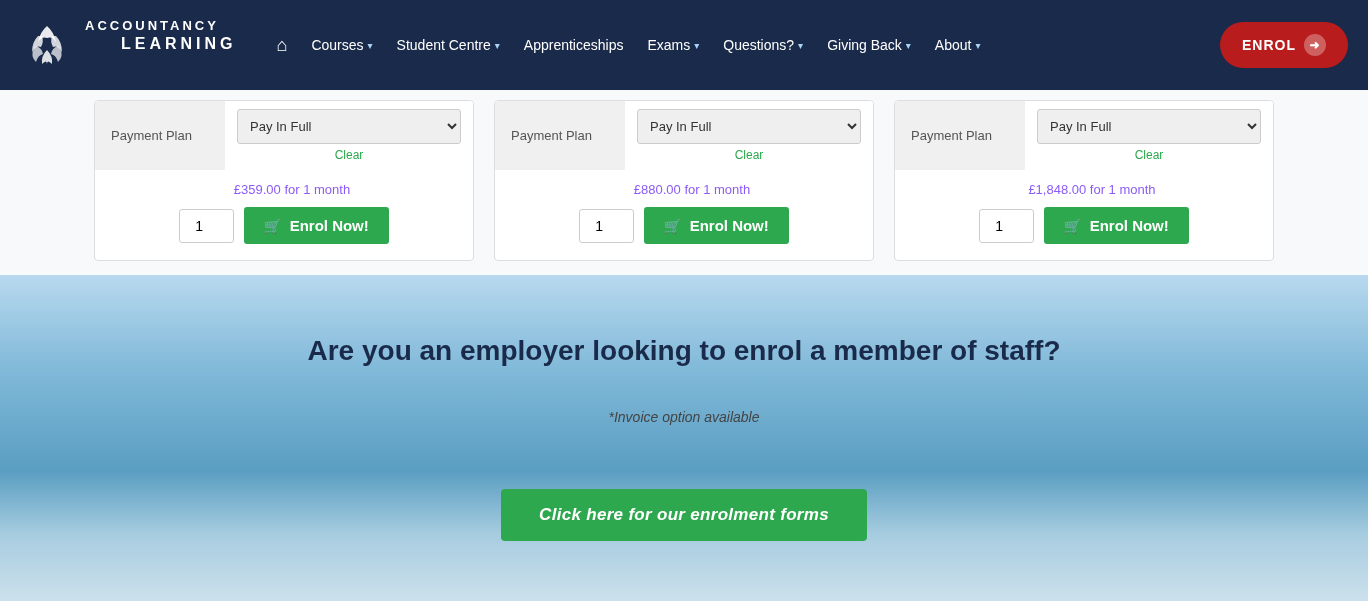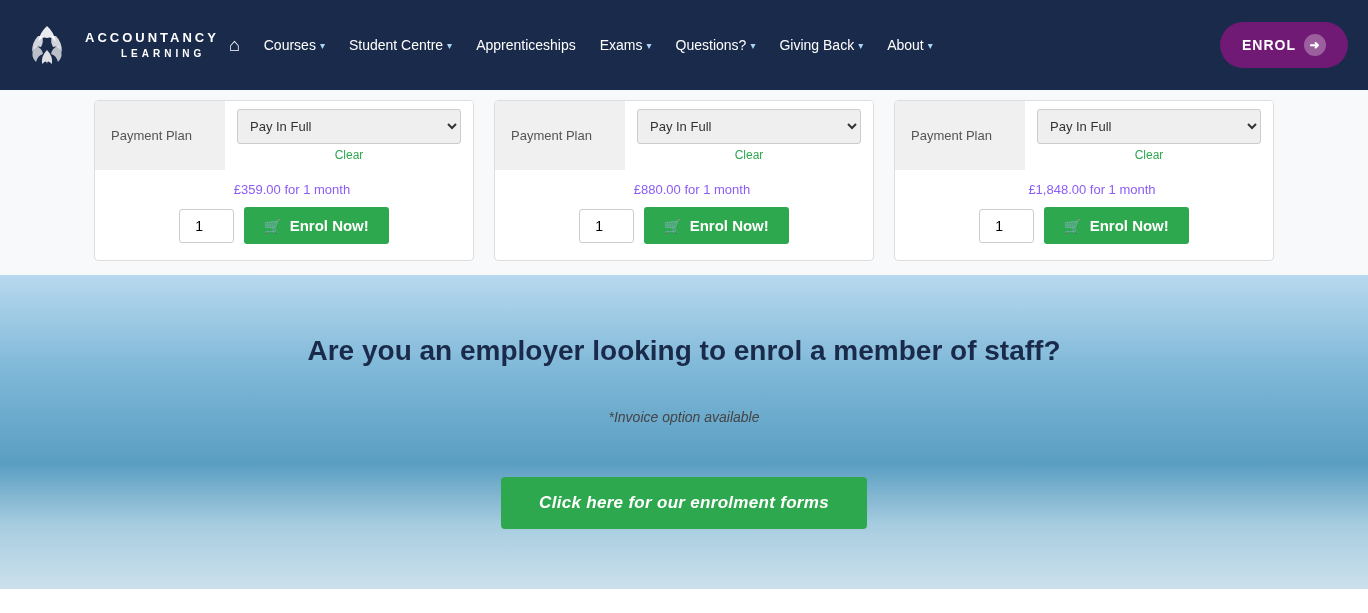--- a/index.html
+++ b/index.html
@@ -10,21 +10,22 @@
       background-color: #1a2a4a;
       display: flex;
       align-items: center;
       padding: 0 20px;
       height: 90px;
       position: relative;
       z-index: 10;
     }
     .logo-area {
       display: flex;
-      align-items: center;
+      align-items: flex-start;
+      margin-right: 30px;
     }
     .logo-icon {
       width: 55px;
       height: 55px;
       margin-right: 10px;
     }
     .logo-text {
       color: white;
       font-size: 11px;
       font-weight: bold;
@@ -51,21 +52,21 @@
       align-items: center;
       gap: 4px;
       white-space: nowrap;
       text-decoration: none;
     }
     .nav-item .chevron {
       font-size: 10px;
       color: #aad4f5;
     }
     .enrol-btn {
-      background-color: #701a75;
+      background-color: #b91c1c;
       color: white;
       border: none;
       border-radius: 25px;
       padding: 12px 22px;
       font-size: 14px;
       font-weight: bold;
       cursor: pointer;
       display: flex;
       align-items: center;
       gap: 8px;
@@ -191,21 +192,21 @@
     }
     .employer-title {
       font-size: 28px;
       font-weight: bold;
       color: #1a2a4a;
       margin-bottom: 14px;
     }
     .invoice-note {
       font-size: 14px;
       color: #444;
-      margin-bottom: 24px;
+      margin-bottom: 36px;
       font-style: italic;
     }
     .enrolment-forms-btn {
       background-color: #2ea84e;
       color: white;
       border: none;
       border-radius: 4px;
       padding: 16px 38px;
       font-size: 17px;
       font-style: italic;
@@ -224,21 +225,21 @@
         <path d="M27 8 Q20 14 18 24 Q22 18 27 20 Q32 18 36 24 Q34 14 27 8Z" fill="white" opacity="0.9"></path>
         <path d="M18 18 Q12 24 12 34 Q16 27 21 29 Q24 24 22 18Z" fill="white" opacity="0.8"></path>
         <path d="M36 18 Q42 24 42 34 Q38 27 33 29 Q30 24 32 18Z" fill="white" opacity="0.8"></path>
         <path d="M14 30 Q10 38 16 44 Q18 37 23 36 Q22 30 16 28Z" fill="white" opacity="0.7"></path>
         <path d="M40 30 Q44 38 38 44 Q36 37 31 36 Q32 30 38 28Z" fill="white" opacity="0.7"></path>
         <path d="M27 32 Q21 38 22 46 Q27 41 27 46 Q27 41 32 46 Q33 38 27 32Z" fill="white" opacity="0.85"></path>
       </g>
     </svg>
     <div class="logo-text">
       <span>ACCOUNTANCY</span>
-      <span style="font-size:10px; letter-spacing:4px;padding-left:36px;">LEARNING</span>
+      <span style="font-size:16px; letter-spacing:4px;padding-left:36px;">LEARNING</span>
     </div>
   </div>
 
   <div class="nav-links">
     <a class="nav-item">
       <span style="font-size:18px;">⌂</span>
     </a>
     <a class="nav-item">
       <span>Courses</span>
       <span class="chevron">▾</span>

